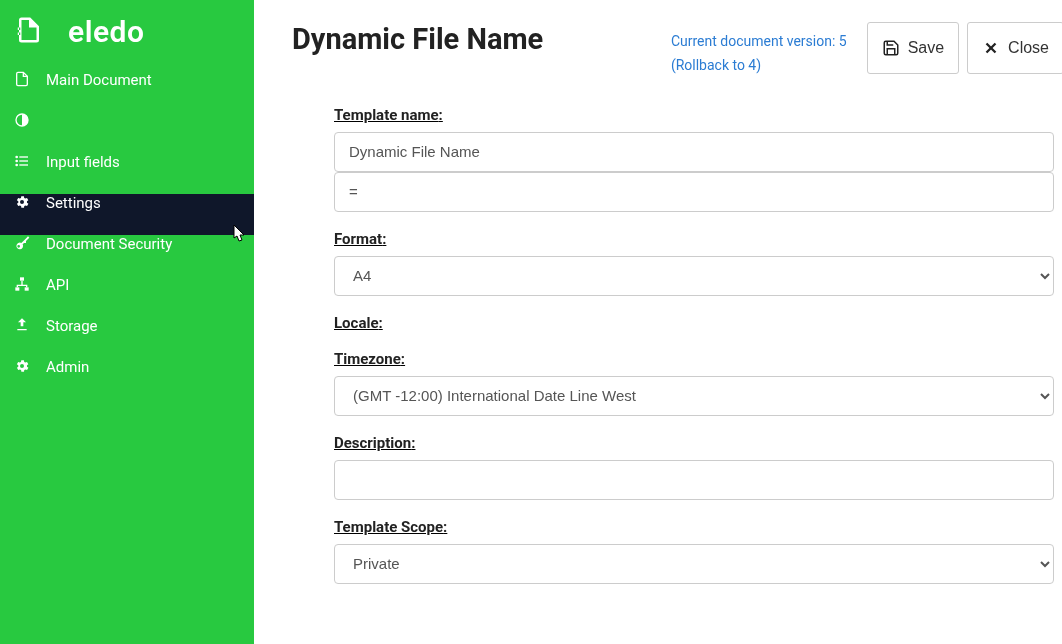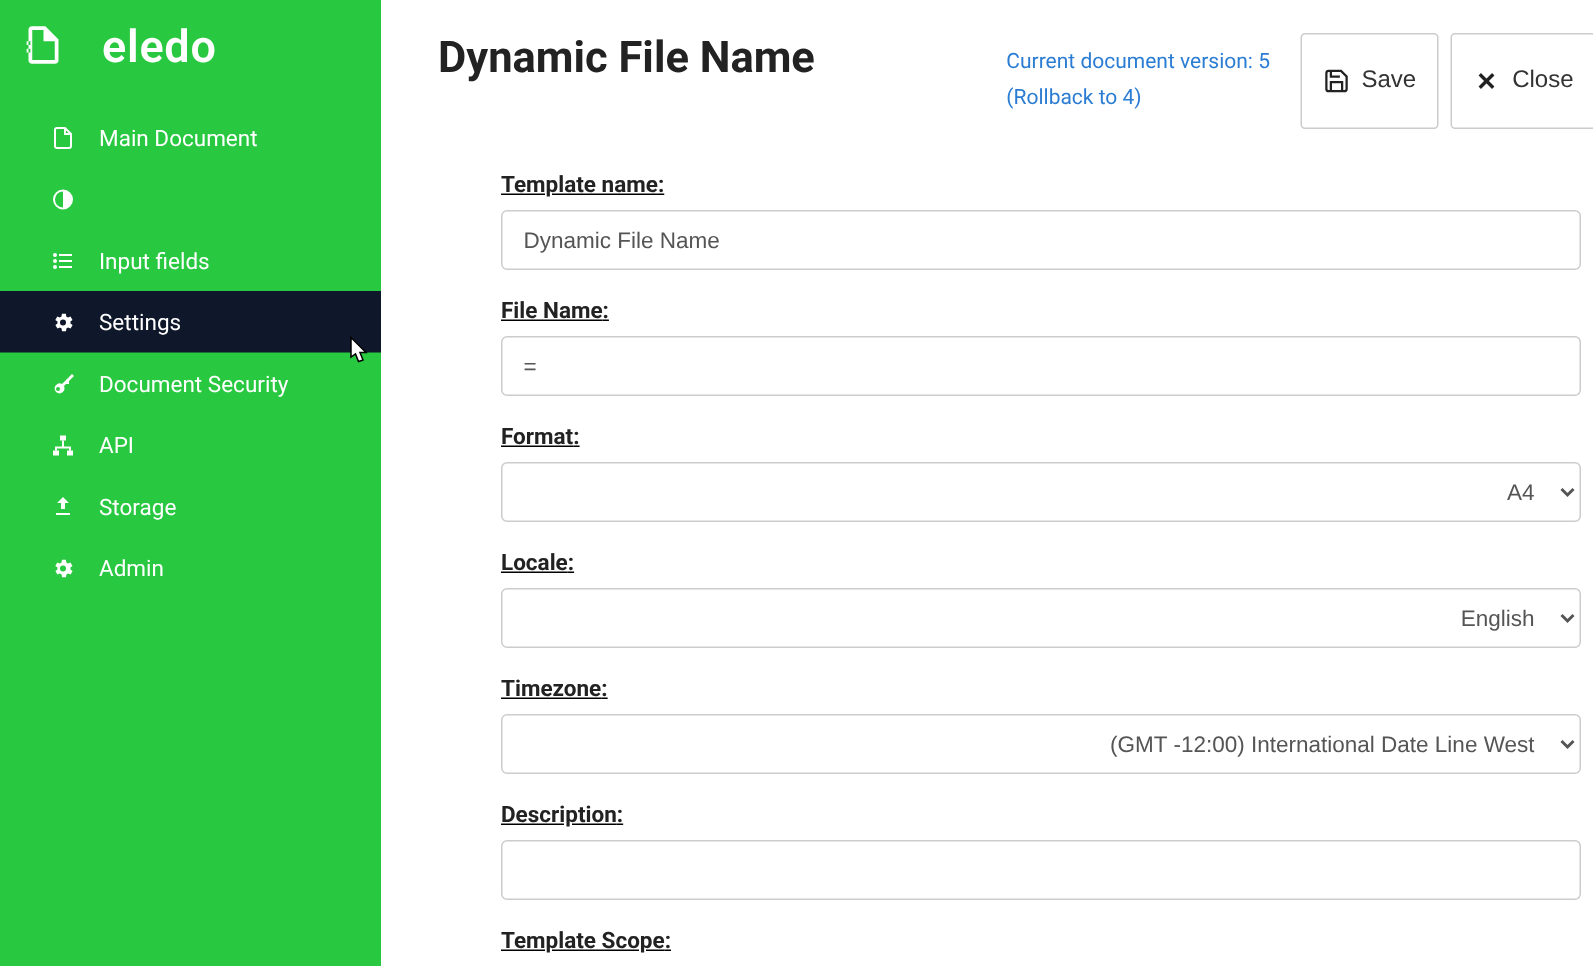--- a/index.html
+++ b/index.html
@@ -27,23 +27,23 @@
   .logo svg { flex: none; }
   .logo-text {
     font-size: 30px;
     font-weight: 600;
     margin-left: 24px;
     letter-spacing: 0.5px;
   }
   .nav { list-style: none; }
   .nav-item {
     display: flex;
-    align-items: center;
+    align-items: flex-start;
     height: 41px;
-    padding-left: 32px;
+    padding-left: 12px;
     font-size: 15px;
     cursor: pointer;
   }
   .nav-item .icon {
     width: 20px;
     display: inline-flex;
     justify-content: center;
     margin-right: 14px;
   }
   .nav-item.active {
@@ -73,21 +73,21 @@
     line-height: 1.7;
     text-align: left;
     margin-right: 12px;
     padding-top: 8px;
   }
   .version-block a { color: #2b7cd3; text-decoration: none; cursor: pointer; }
   .btn {
     background: #fff;
     border: 1px solid #ccc;
     border-radius: 3px;
-    height: 64px;
+    height: 52px;
     padding: 0 14px;
     display: inline-flex;
     align-items: center;
     font-size: 16px;
     color: #333;
     margin-left: 8px;
     cursor: pointer;
   }
   .btn .icon { margin-right: 8px; display: inline-flex; }
   .form-area {
@@ -107,21 +107,21 @@
   .text-input, .select-input {
     width: 100%;
     height: 40px;
     border: 1px solid #ccc;
     border-radius: 4px;
     padding: 0 14px;
     font-size: 15px;
     color: #555;
     background: #fff;
   }
-  .select-input { appearance: auto; text-align: right; }
+  .select-input { appearance: auto; }
   .cursor {
     position: absolute;
     left: 228px;
     top: 223px;
     pointer-events: none;
   }
   
   .scrollbar-track {
     position: absolute;
     right: 0; top: 84px;
@@ -250,32 +250,28 @@
           </svg>
         </span>
       <span>Close</span>
     </button>
   </div>
 
   <div class="form-area">
     <div class="field-label">Template name</div>
     <input class="text-input" value="Dynamic File Name" style="">
 
-    <div class="field-label">File Name</div>
     <input class="text-input" value="=" style="">
 
     <div class="field-label">Format</div>
     <select class="select-input">
       <option>A4</option>
     </select>
 
     <div class="field-label">Locale</div>
-    <select class="select-input">
-      <option>English</option>
-    </select>
 
     <div class="field-label">Timezone</div>
     <select class="select-input">
       <option>(GMT -12:00) International Date Line West</option>
     </select>
 
     <div class="field-label">Description</div>
     <input class="text-input" value="" style="">
 
     <div class="field-label">Template Scope</div>

